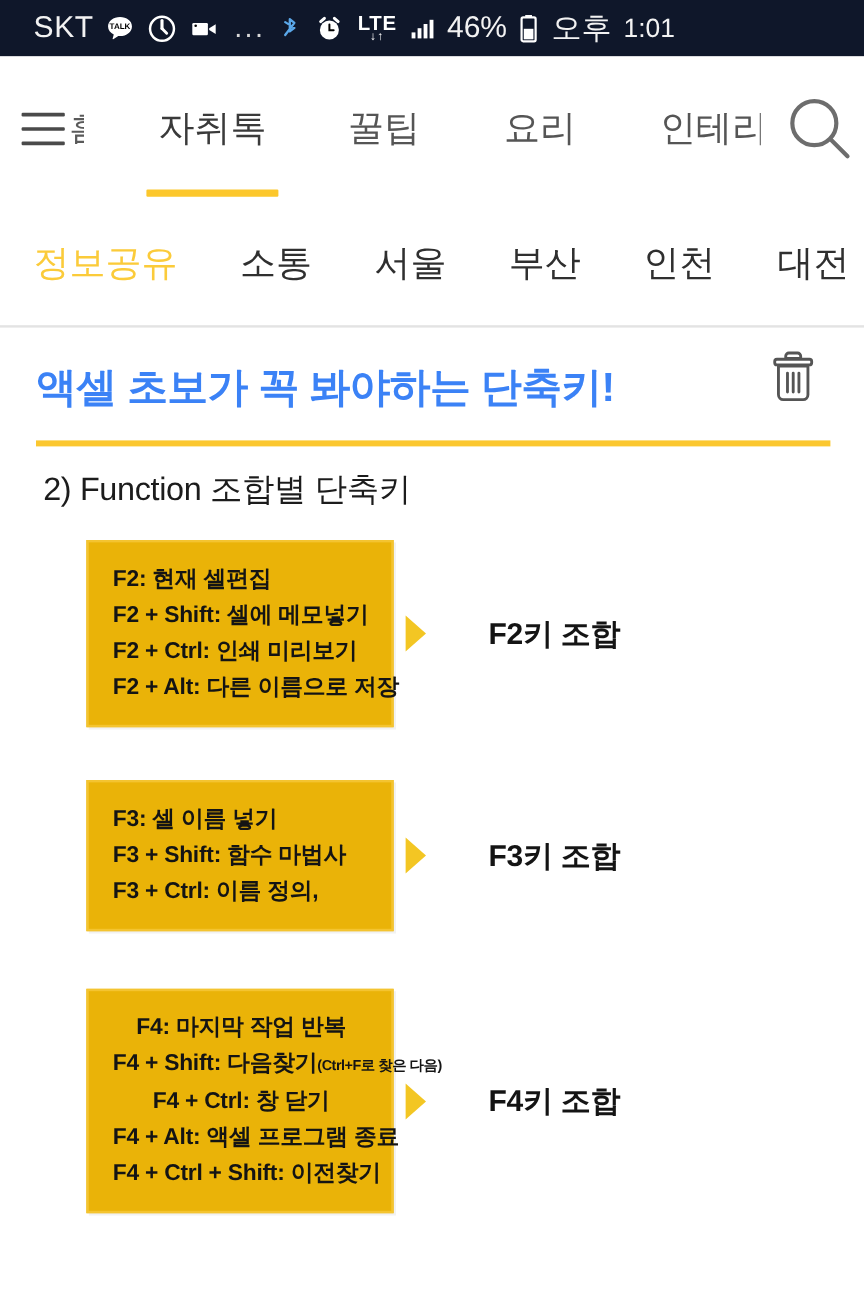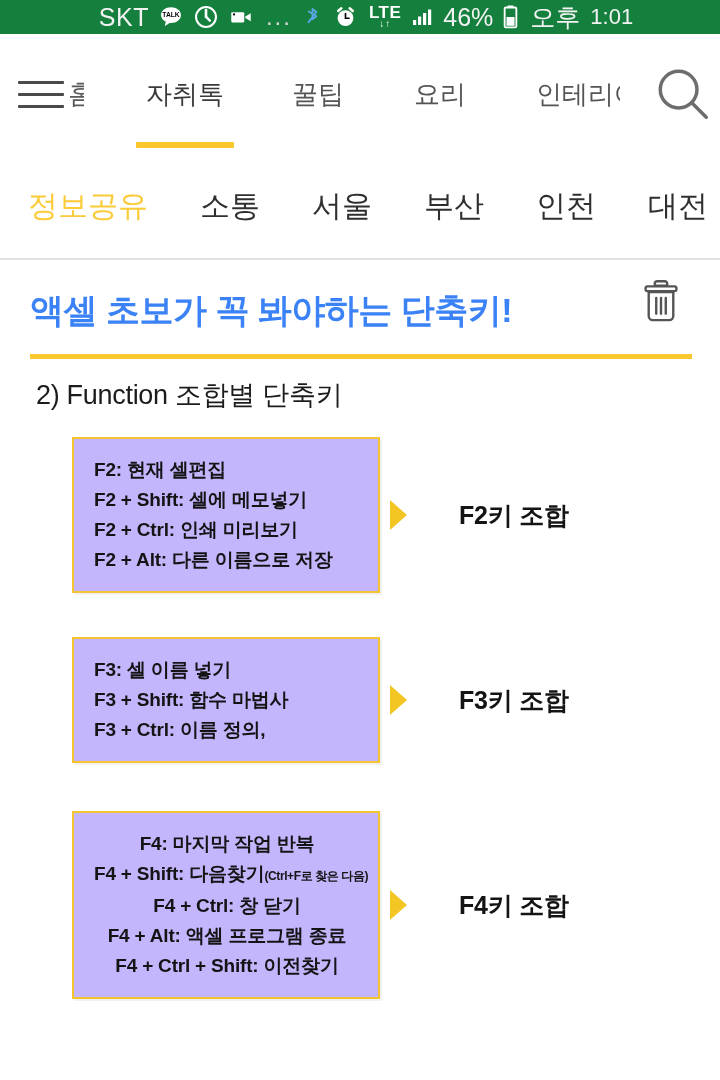--- a/index.html
+++ b/index.html
@@ -6,22 +6,22 @@
   html, body {
     width:720px; height:1080px;
     background:#ffffff;
     font-family:"Liberation Sans", "DejaVu Sans", sans-serif;
     overflow:hidden;
   }
   #app { position:relative; width:720px; height:1080px; background:#fff; }
 
   
   .statusbar {
-    height:34px; background:#15803d; color:#fff;
-    display:flex; align-items:center; justify-content:center;
+    height:47px; background:#0f172a; color:#fff;
+    display:flex; align-items:center; justify-content:flex-start;
     padding:0 16px 0 28px;
   }
   .sb-left, .sb-right { display:flex; align-items:center; }
   .sb-carrier { font-size:25px; letter-spacing:.5px; font-weight:400; color:#f2f2f2; }
   .sb-icon { display:inline-flex; align-items:center; justify-content:center; margin-left:9px; }
   .sb-dots { font-size:24px; letter-spacing:2px; margin-left:12px; color:#d8d8d8; line-height:10px;}
   .sb-pct { font-size:25px; margin-left:9px; color:#f2f2f2; }
   .sb-time { font-size:22px; margin-left:10px; color:#f2f2f2; }
   .sb-ampm { font-size:25px; margin-left:11px; color:#f2f2f2; }
   .lte-wrap { display:inline-flex; flex-direction:column; align-items:center; margin-left:11px; }
@@ -36,21 +36,21 @@
   }
   .hamburger { width:46px; display:flex; flex-direction:column; justify-content:center; gap:9px; cursor:pointer; }
   .hamburger span { display:block; height:3px; background:#4a4a4a; border-radius:1px; }
   .nav-home {
     font-size:27px; color:#5a5a5a; margin-left:4px;
     width:16px; overflow:hidden; white-space:nowrap;
     font-weight:400;
   }
   .nav-items { display:flex; align-items:center; flex:1; }
   .nav-item {
-    font-size:26px; color:#555; white-space:nowrap;
+    font-size:30px; color:#555; white-space:nowrap;
     position:relative; padding:0 4px; cursor:pointer;
   }
   .nav-item.active { color:#3a3a3a; font-weight:400; }
   .nav-item.active::after {
     content:""; position:absolute; left:-6px; right:-6px; bottom:-36px;
     height:6px; background:#FCC72C; border-radius:1px;
   }
   .nav-item.clipped { width:88px; overflow:hidden; }
   .nav-gap-a { width:58px; } .nav-gap-b { width:60px; }
   .nav-gap-c { width:62px; } .nav-gap-d { width:62px; }
@@ -82,23 +82,23 @@
   .title-rule { height:5px; background:#FBC72F; margin:22px 10px 0 12px; }
 
   .sect-title {
     font-size:27px; color:#1c1c1c; font-weight:400;
     padding:18px 0 0 18px; letter-spacing:-.3px;
   }
 
   .blocks { padding-top:24px; }
   .block { position:relative; display:flex; align-items:center; }
   .card {
-    border:2px solid #F4C430; background:#c4b5fd;
+    border:2px solid #F4C430; background:#eab308;
     padding:16px 18px 16px 20px;
-    margin-left:54px; width:308px;
+    margin-left:54px; width:256px;
     box-shadow:2px 2px 0 rgba(0,0,0,0.05);
   }
   .card-line {
     font-size:19px; color:#141414; font-weight:700;
     line-height:30px; white-space:nowrap; letter-spacing:-.2px;
   }
   .card-line .note { font-size:12px; font-weight:700; letter-spacing:-.4px; }
   .arrow {
     width:0; height:0; margin-left:10px;
     border-top:15px solid transparent;

